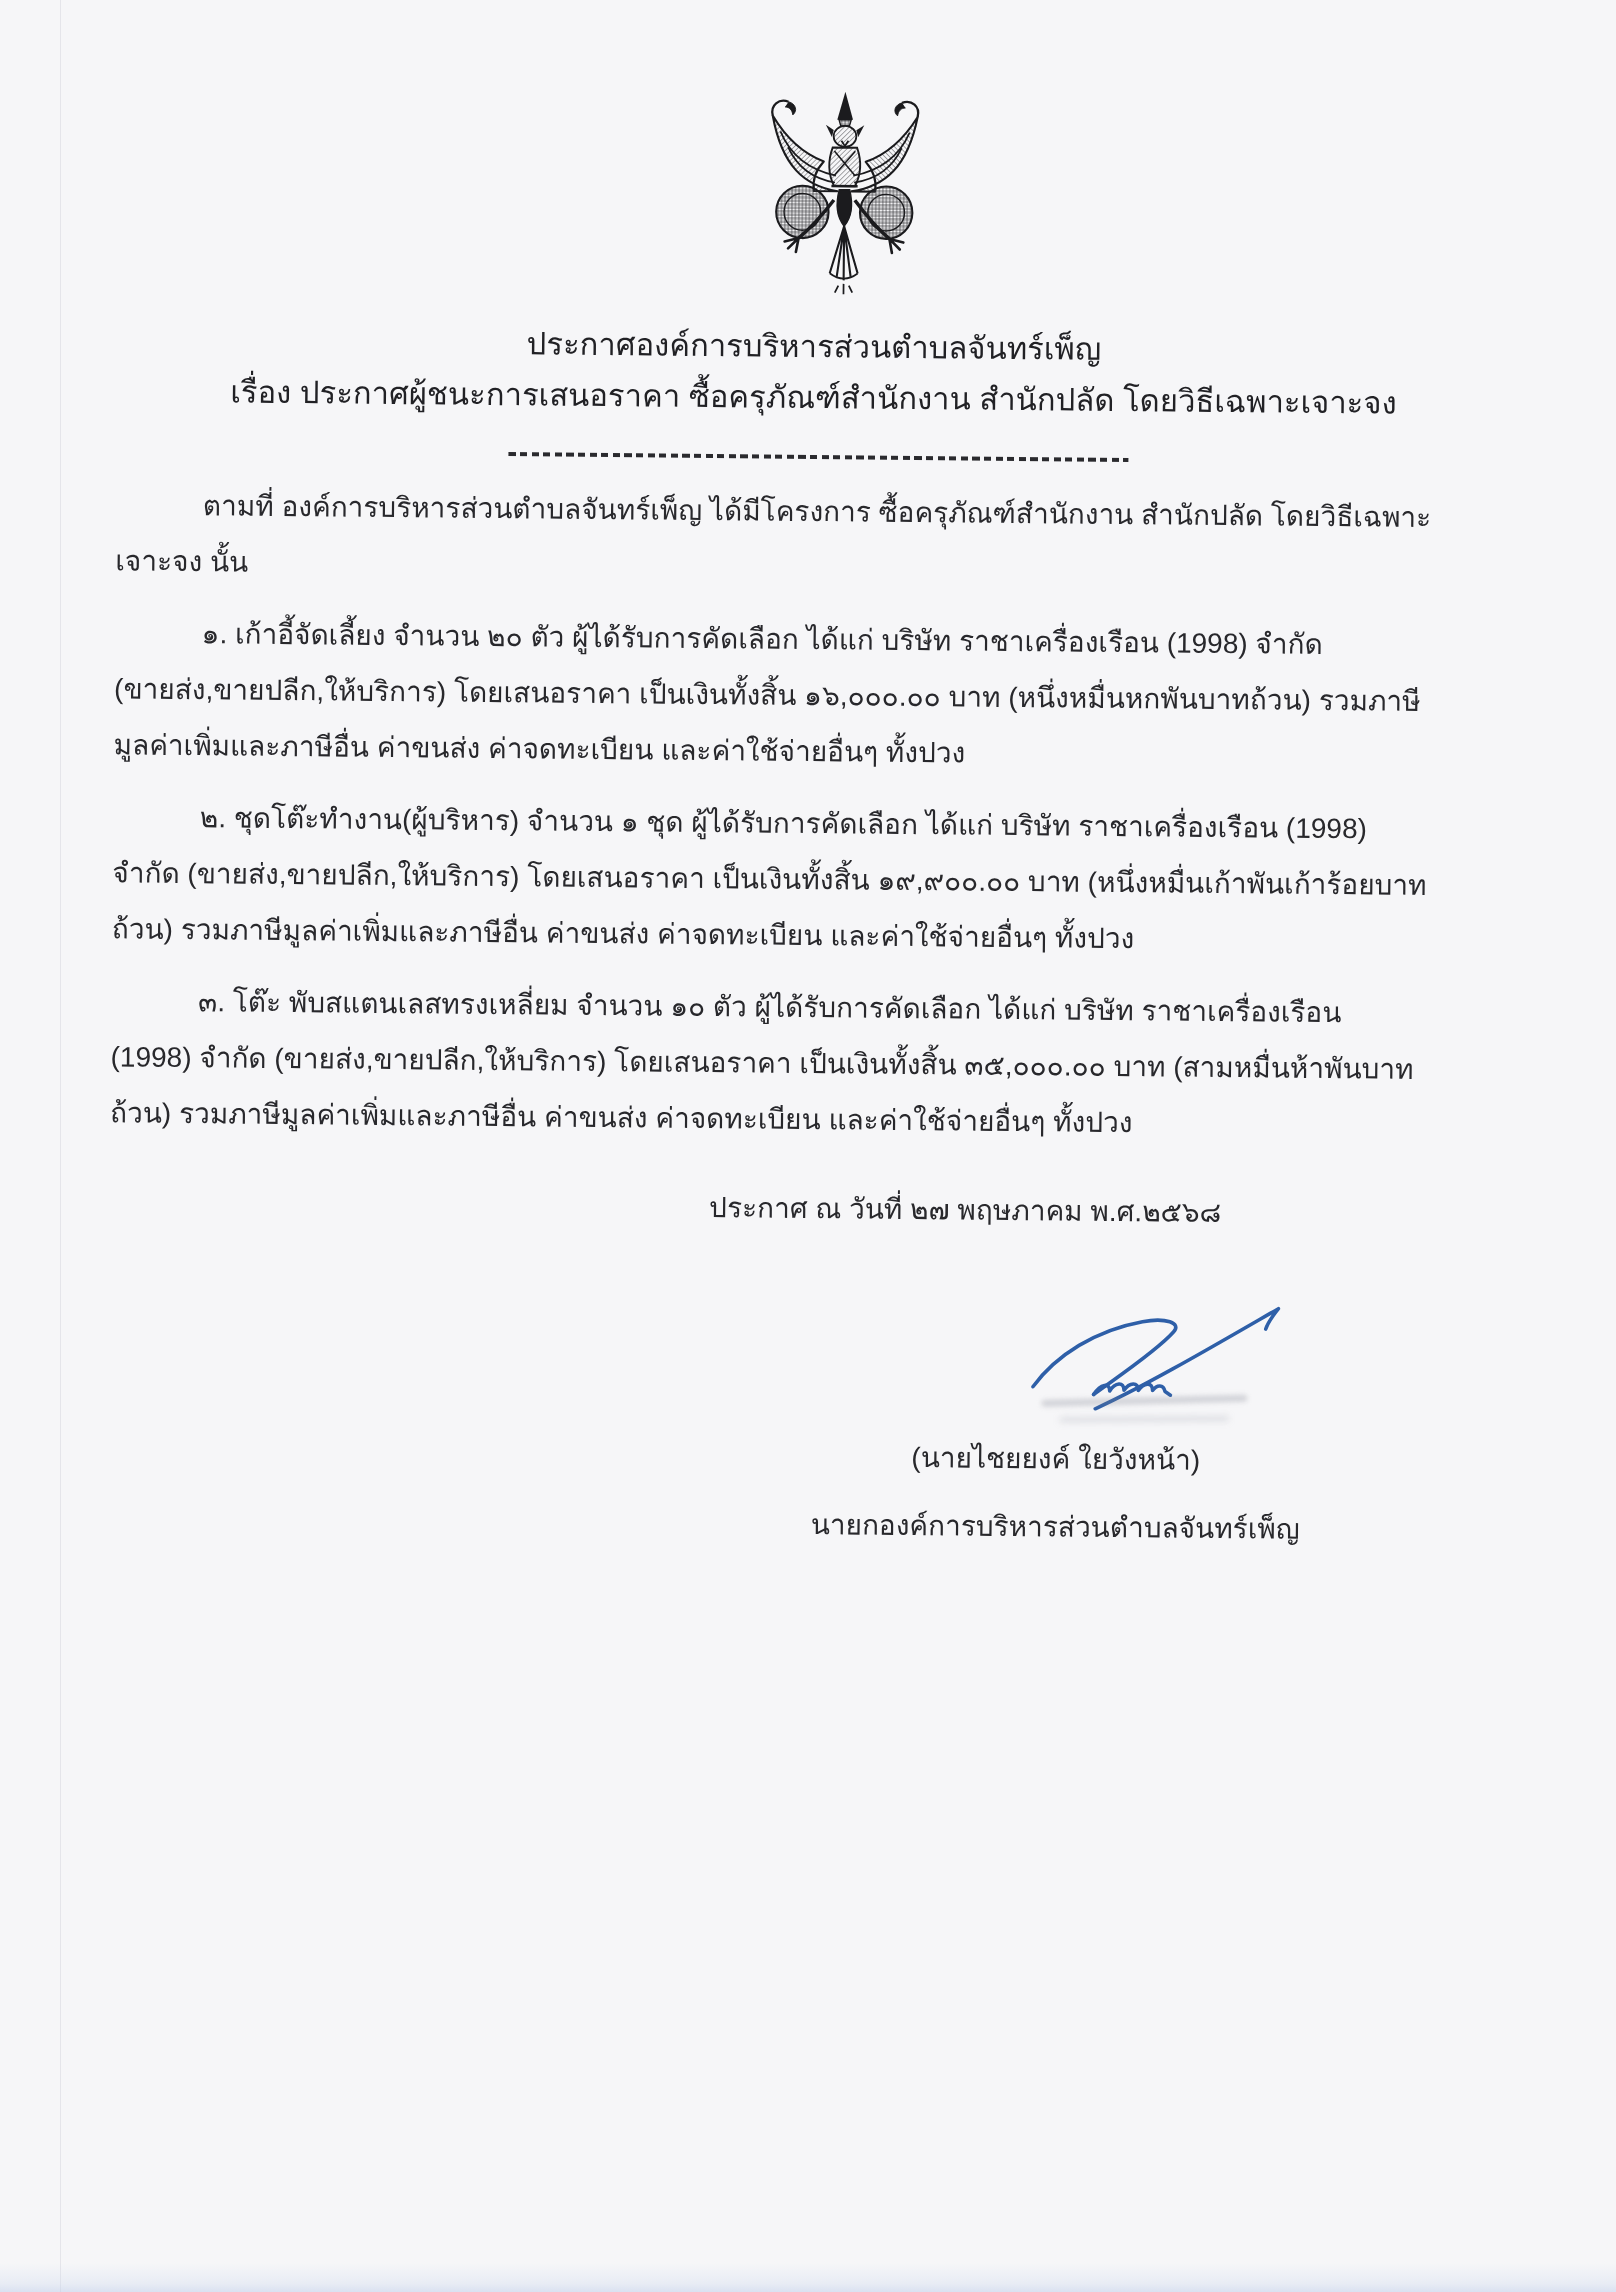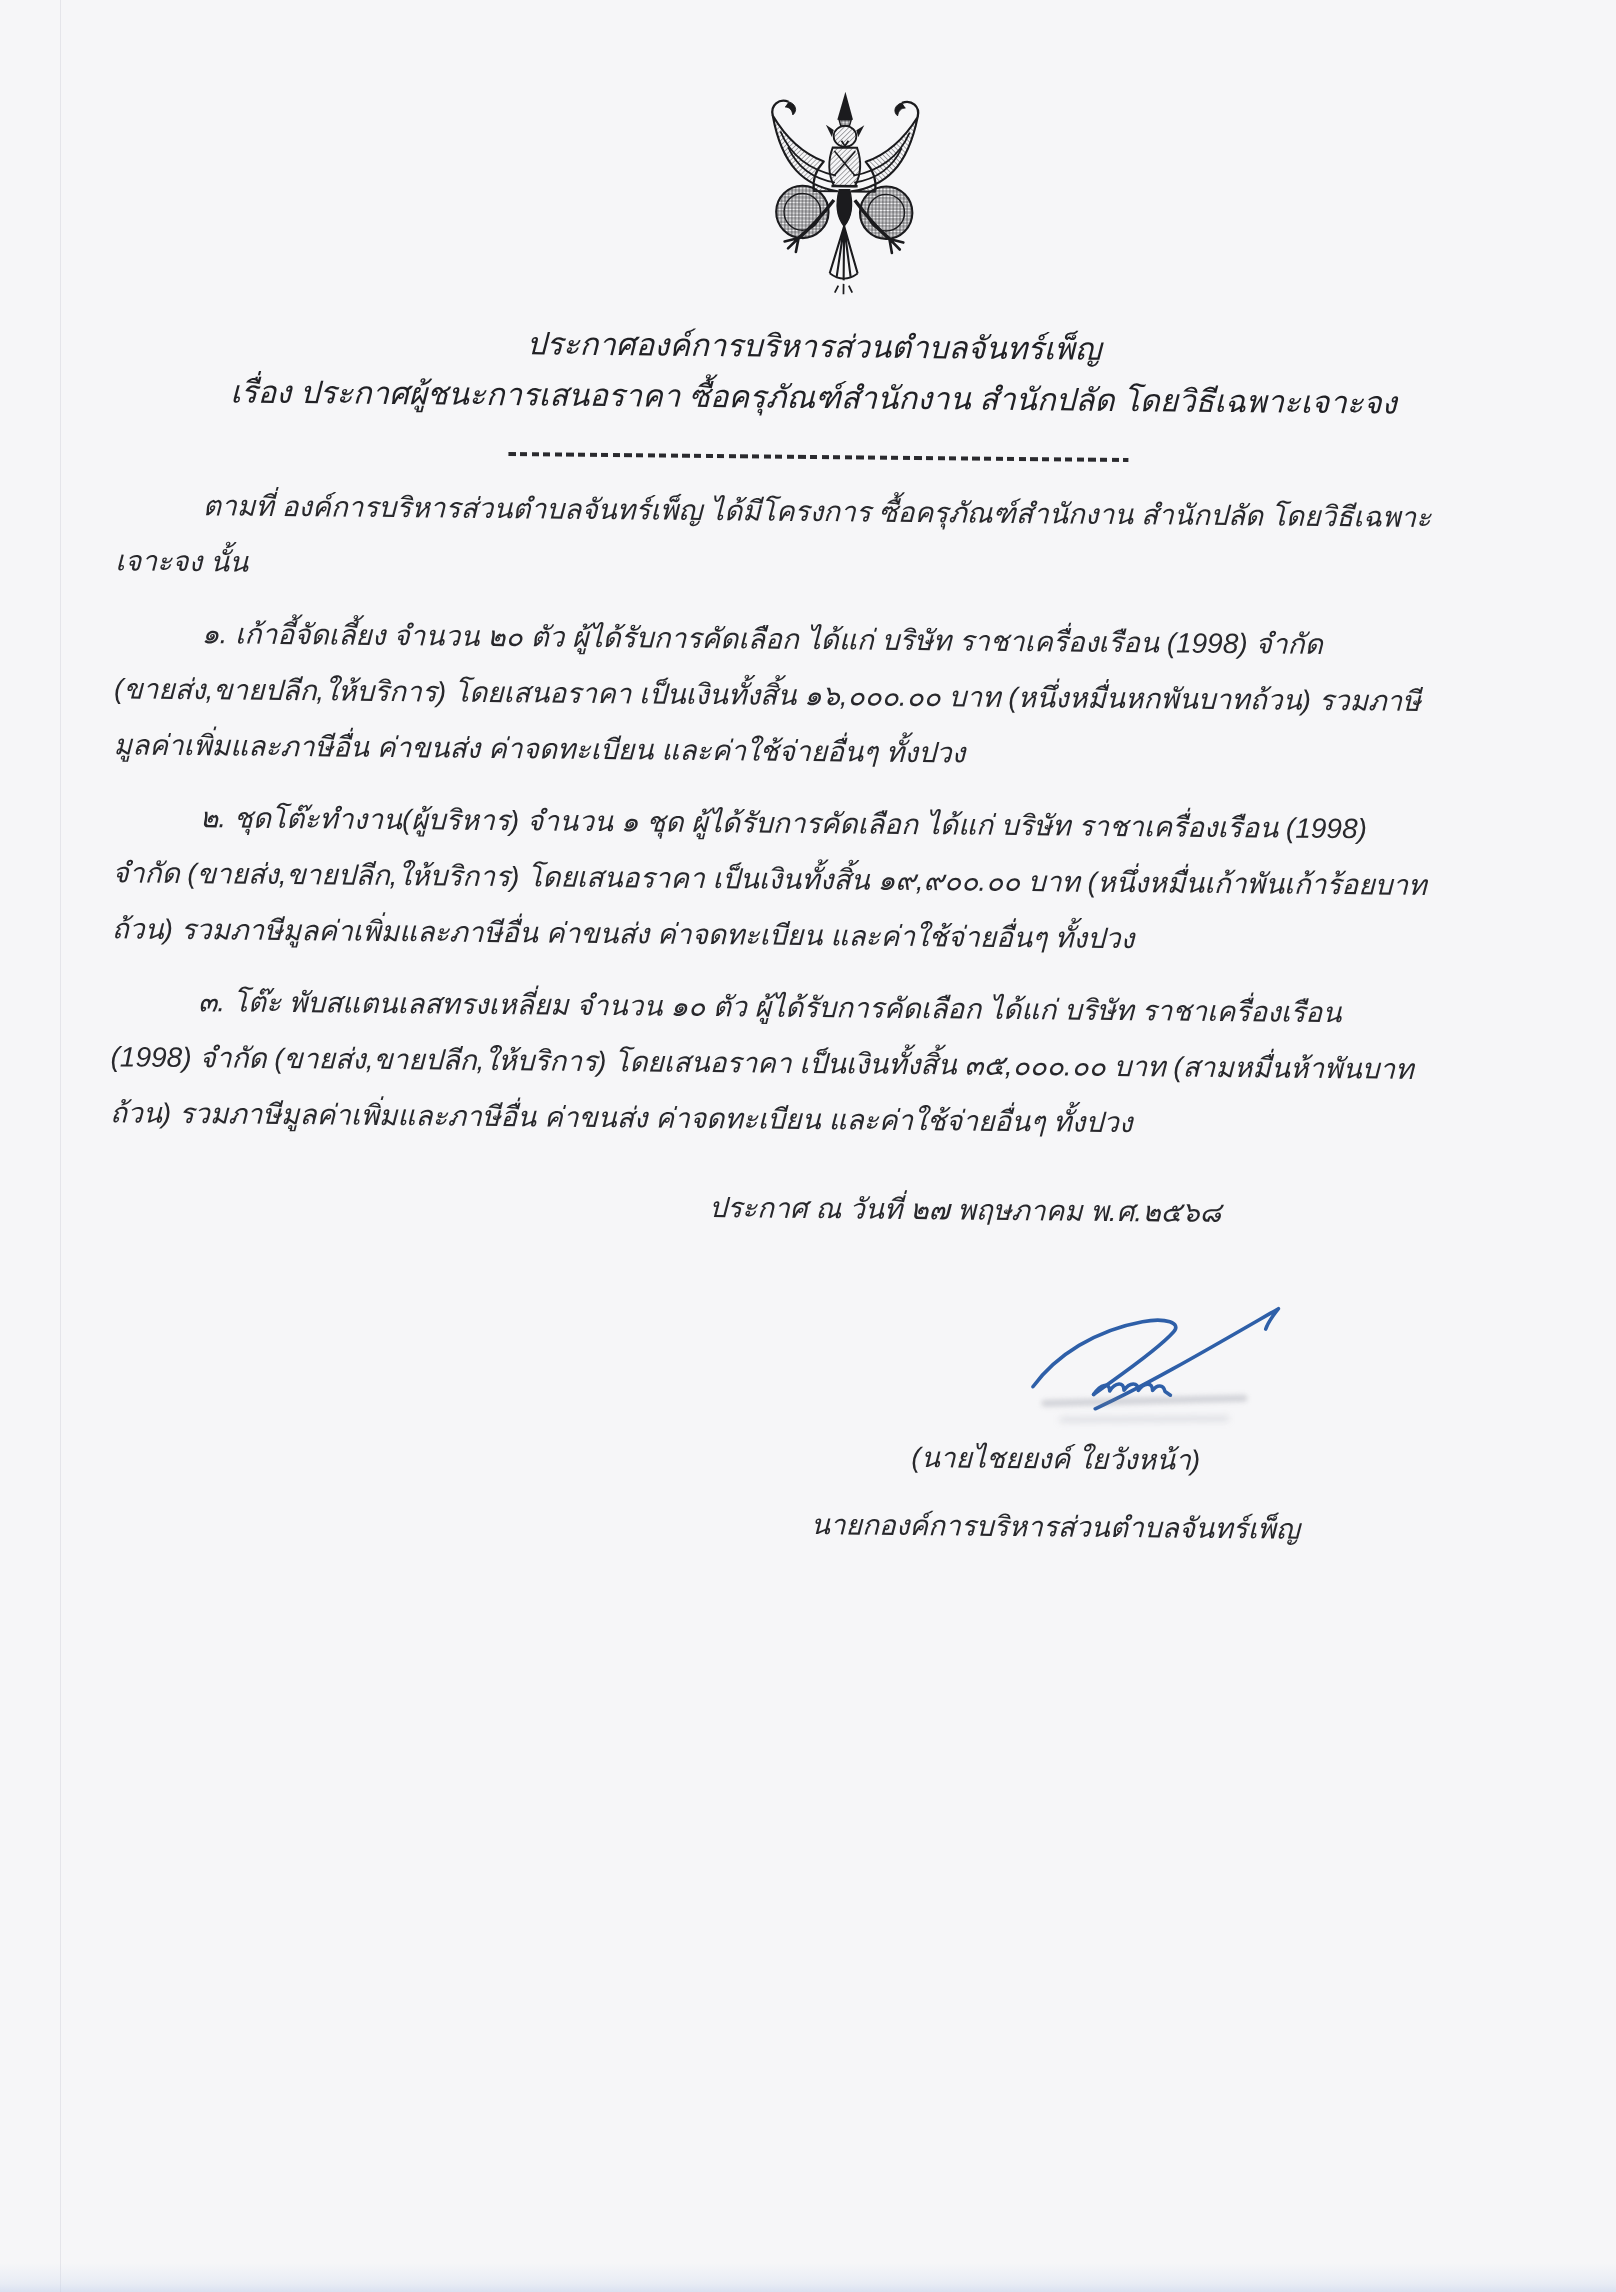--- a/index.html
+++ b/index.html
@@ -3,21 +3,20 @@
 <meta charset="utf-8">
 <style>
   html,body{margin:0;padding:0;background:#e9e9ec;}
   .page{
     position:relative;
     width:1617px;height:2293px;
     background:#f6f6f8;
     overflow:hidden;
     font-family:"Liberation Sans","DejaVu Sans",sans-serif;
     color:#28282c;
-    font-style:italic;
   }
   
   .scan-vline{position:absolute;left:60px;top:0;width:0.9px;height:100%;
     background:rgba(185,188,198,0.28);}
   .scan-bottom{position:absolute;left:0;bottom:0;width:100%;height:30px;
     background:linear-gradient(180deg,rgba(210,220,238,0) 0%,rgba(205,216,238,0.35) 70%,rgba(190,205,235,0.55) 100%);}
   .skew{position:absolute;inset:0;transform:rotate(0.55deg);transform-origin:50% 40%;}
 
   .emblem{position:absolute;left:741px;top:88px;width:193px;height:227px;}
 

